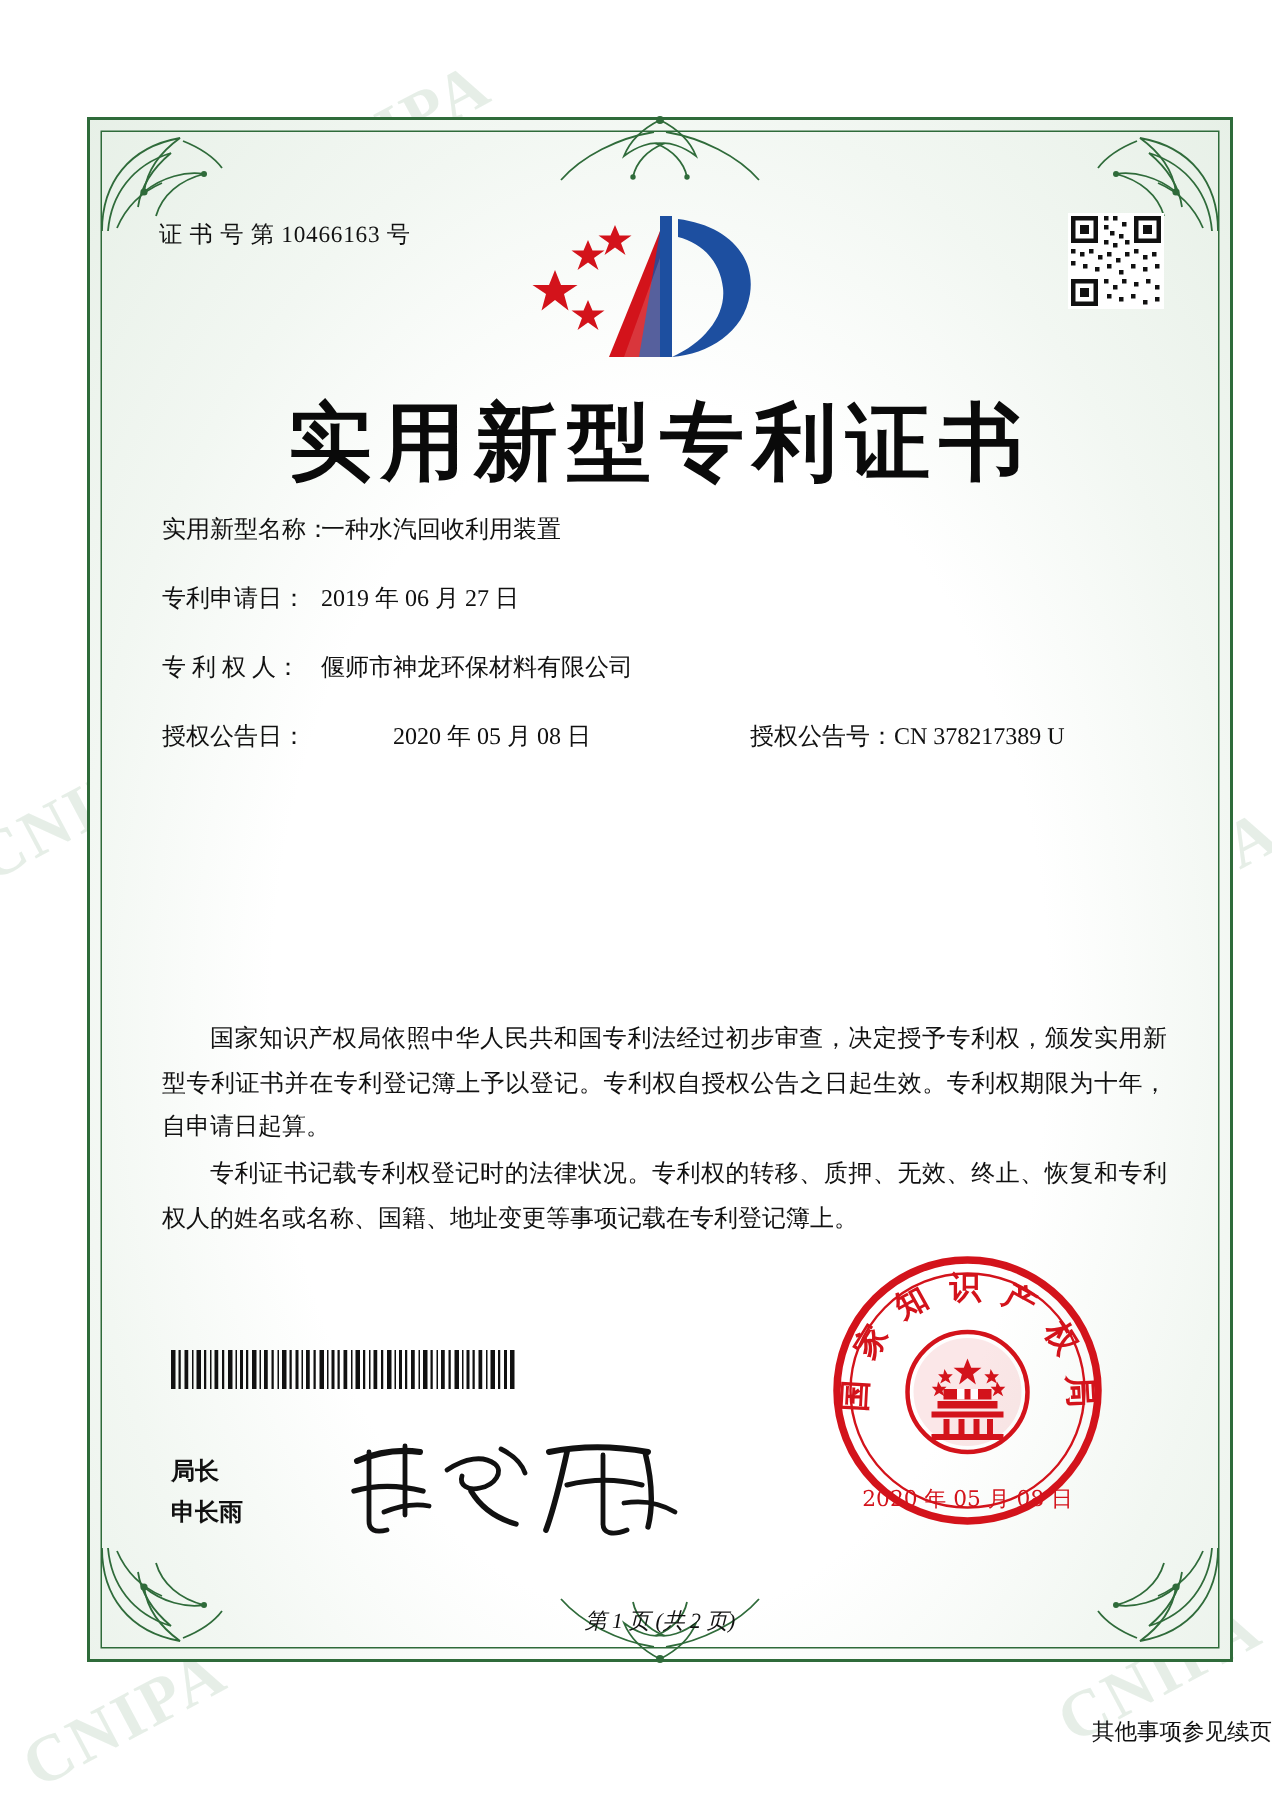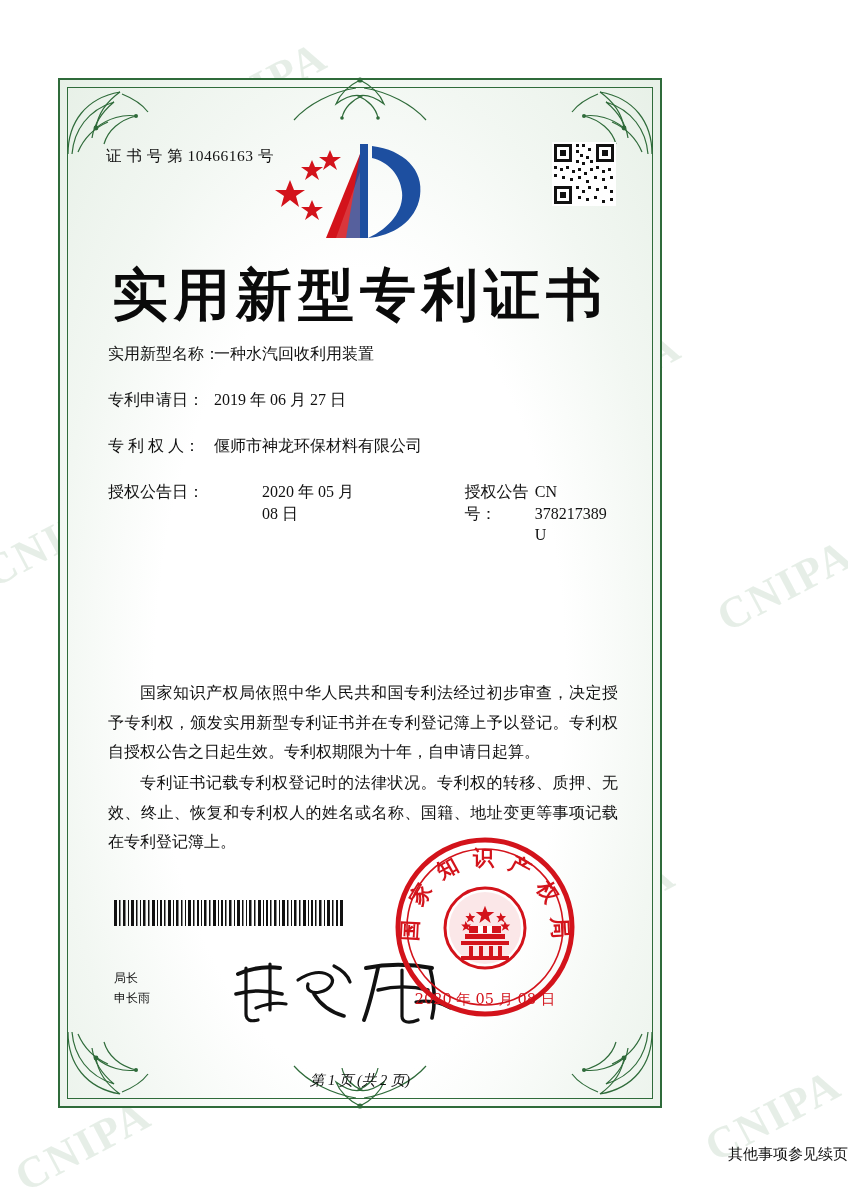--- a/index.html
+++ b/index.html
@@ -19,21 +19,21 @@
     opacity:.65;
     white-space:nowrap;
     pointer-events:none;
     letter-spacing:2px;
     z-index:0;
   }
   
   .page{
     position:absolute;
     left:58px;top:78px;
-    width:604px;height:1030px;
+    width:764px;height:1030px;
     box-sizing:border-box;
     background:
       radial-gradient(ellipse at 50% 58%, #ffffff 0%, #ffffff 48%, #f2f7f2 72%, #e7f0e7 100%);
     z-index:1;
   }
   .border-outer{
     position:absolute;inset:0;
     border:2px solid #2f6b3a;
   }
   .border-inner{
@@ -109,21 +109,21 @@
   .para.p2{top:690px;text-indent:2em;}
 
   .barcode{
     position:absolute;left:56px;top:822px;
     width:230px;height:26px;
   }
   .barcode svg{display:block;}
 
   .director{
     position:absolute;left:56px;top:890px;
-    font-size:12px;line-height:1.7;color:#111;
+    font-size:16px;line-height:1.7;color:#111;font-weight:bold;
   }
   .signature{
     position:absolute;left:168px;top:872px;
     width:250px;height:82px;
   }
   .signature svg{width:100%;height:100%;display:block;}
 
   .seal{
     position:absolute;right:86px;bottom:90px;
     width:182px;height:182px;

